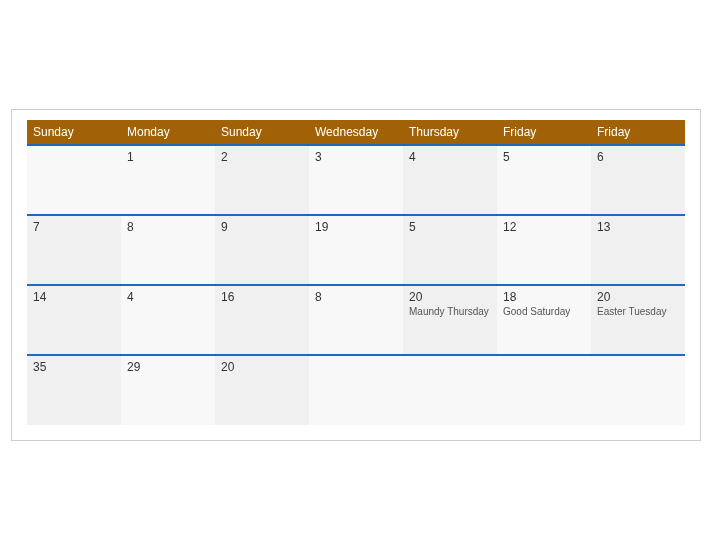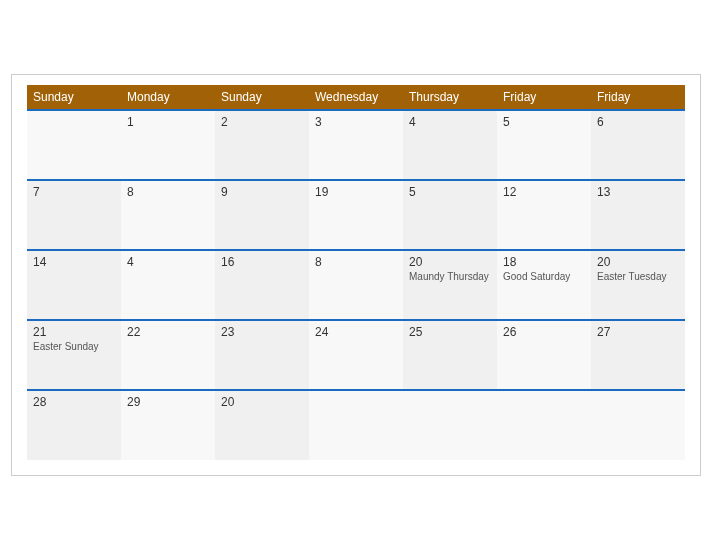--- a/index.html
+++ b/index.html
@@ -192,45 +192,21 @@
             <span class="day-number">18</span>
             <span class="holiday-name">Good Saturday</span>
           </td>
           <td>
             <span class="day-number">20</span>
             <span class="holiday-name">Easter Tuesday</span>
           </td>
         </tr>
         <tr>
           <td>
-            <span class="day-number">21</span>
-            <span class="holiday-name">Easter Sunday</span>
-          </td>
-          <td>
-            <span class="day-number">22</span>
-          </td>
-          <td>
-            <span class="day-number">23</span>
-          </td>
-          <td>
-            <span class="day-number">24</span>
-          </td>
-          <td>
-            <span class="day-number">25</span>
-          </td>
-          <td>
-            <span class="day-number">26</span>
-          </td>
-          <td>
-            <span class="day-number">27</span>
-          </td>
-        </tr>
-        <tr>
-          <td>
-            <span class="day-number">28</span>
+            <span class="day-number">35</span>
           </td>
           <td>
             <span class="day-number">29</span>
           </td>
           <td>
             <span class="day-number">20</span>
           </td>
           <td class="empty"></td>
           <td class="empty"></td>
           <td class="empty"></td>

